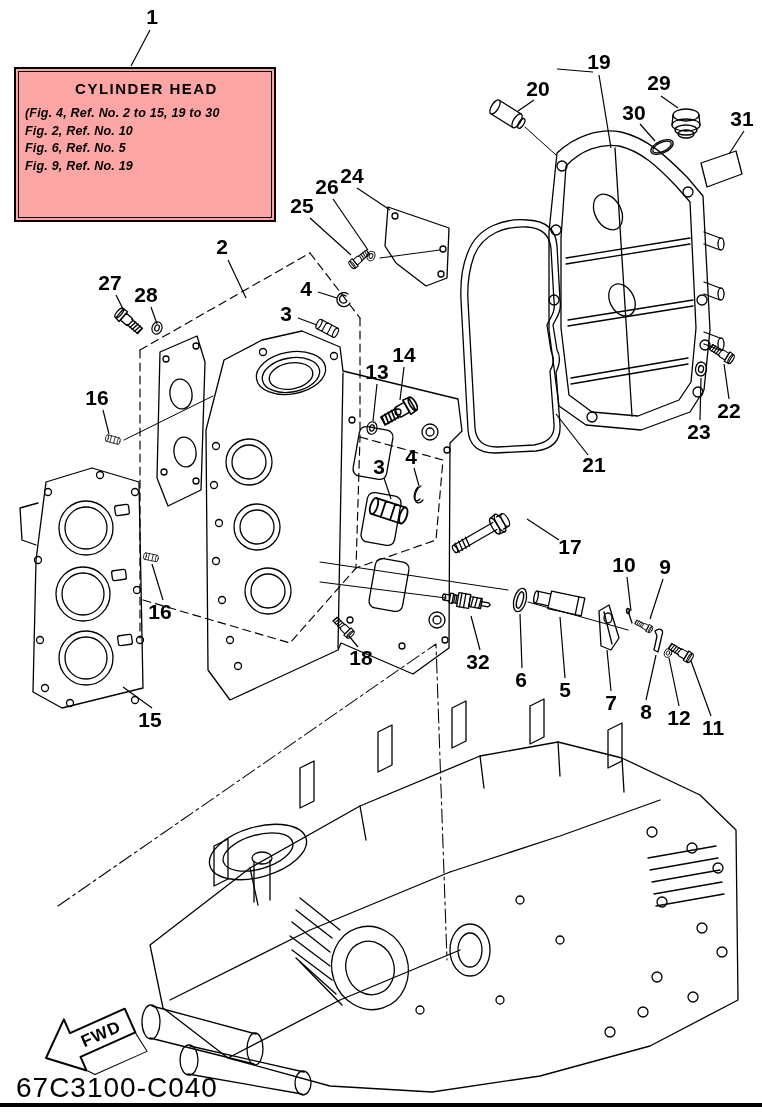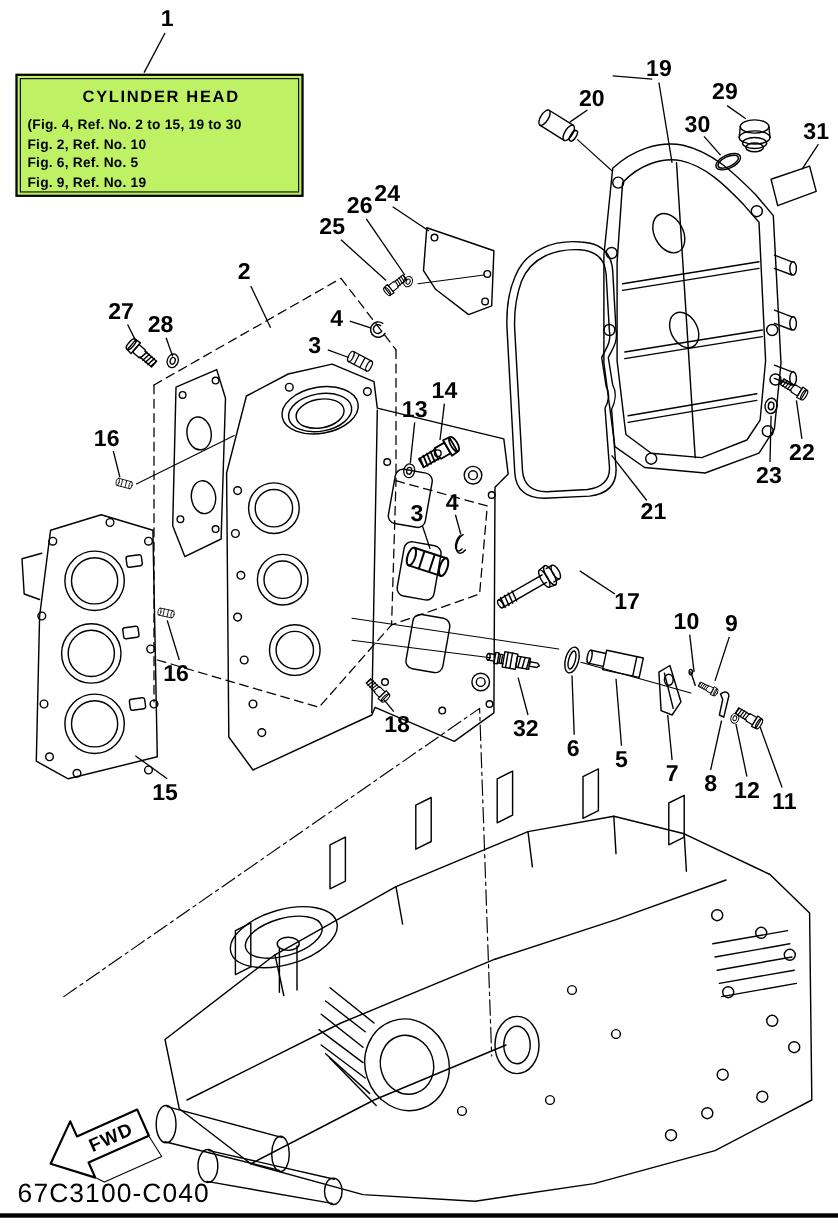--- a/index.html
+++ b/index.html
@@ -15,34 +15,34 @@
   .thin   { stroke-width:1; }
   .dashed { stroke-dasharray:8 5; stroke-width:1.15; }
   .phantom{ stroke-dasharray:14 4 3 4; stroke-width:1.05; }
   .leader { fill:none; stroke:#000; stroke-width:1.2; }
   .callout { font:bold 21px "Liberation Sans", sans-serif; fill:#000; stroke:none; text-anchor:middle; }
   .fwd-body { fill:#fff; stroke:#000; stroke-width:2; }
   .fwd-text { font:bold 17px "Liberation Sans", sans-serif; fill:#000; stroke:none; text-anchor:middle; letter-spacing:1px; }
 
   
   .title-box {
-    position:absolute; left:14px; top:67px; width:262px; height:112px;
-    border:2px solid #000; background:#bef264; box-sizing:border-box;
+    position:absolute; left:14px; top:67px; width:262px; height:155px;
+    border:2px solid #000; background:#fca5a5; box-sizing:border-box;
   }
   .title-box-inner {
     position:absolute; left:2px; top:2px; right:2px; bottom:2px;
     border:1px solid #000; padding:7px 3px 0 6px; box-sizing:border-box;
   }
   .tb-title { text-align:center; font-weight:bold; font-size:15px; letter-spacing:1.5px; line-height:20px; }
   .tb-refs  { margin-top:6px; font-weight:bold; font-size:12.5px; line-height:17.5px; white-space:nowrap; }
-  .ref-line { letter-spacing:0.2px; }
+  .ref-line { letter-spacing:0.2px;font-style:italic; }
 
   .code {
     position:absolute; left:16px; top:1072px;
-    font-size:24px; letter-spacing:1px; font-weight:normal;
+    font-size:28px; letter-spacing:1px; font-weight:normal;
   }
   .bottom-rule { position:absolute; left:0; top:1103px; width:762px; height:4px; background:#000; }
 </style>
 </head>
 <body>
 
 <div class="canvas">
 
   <svg width="762" height="1112" viewBox="0 0 762 1112">
     <defs>

